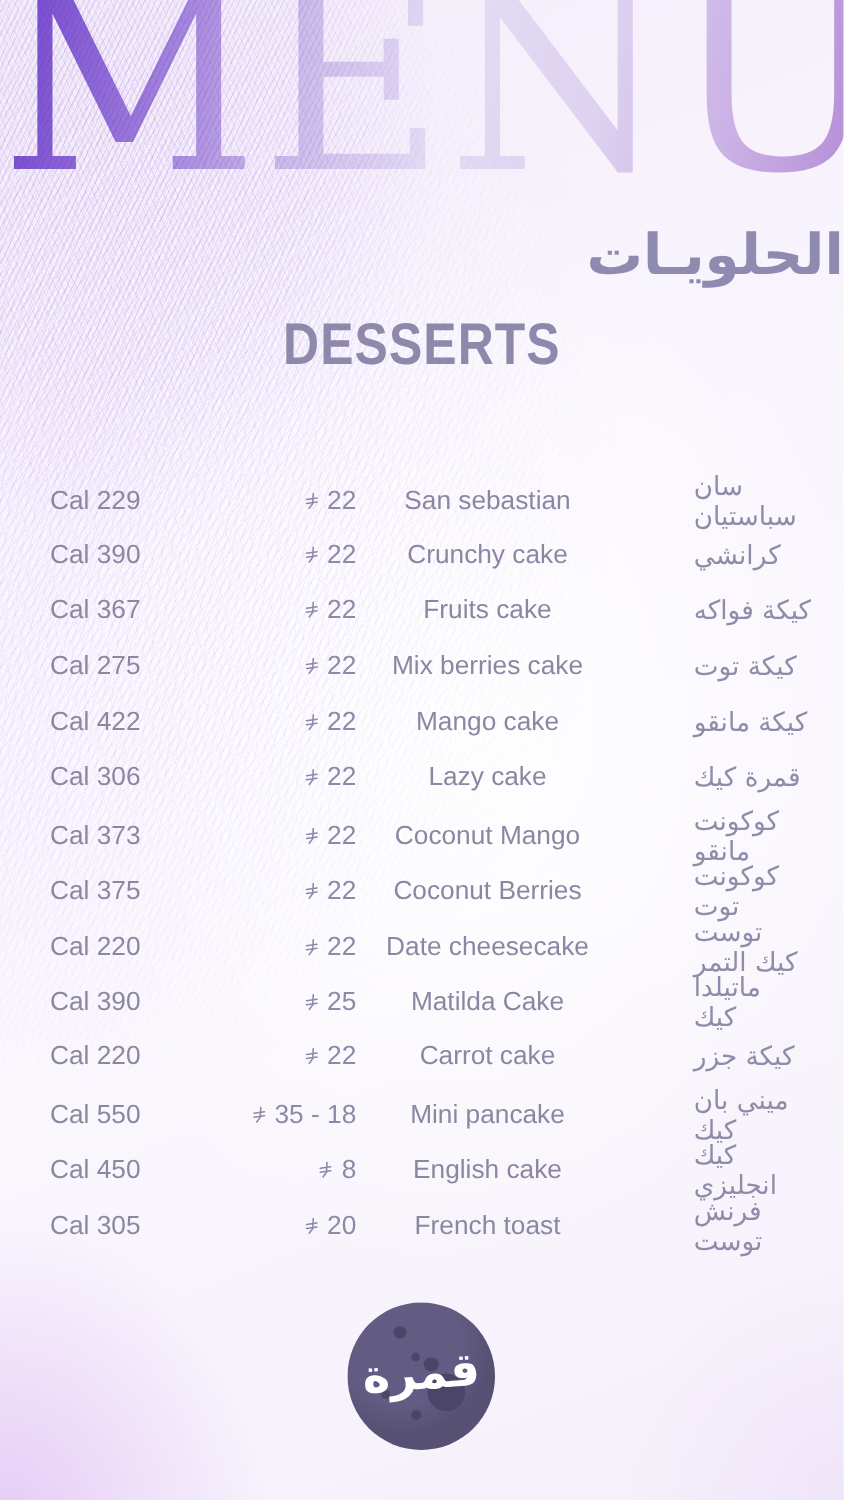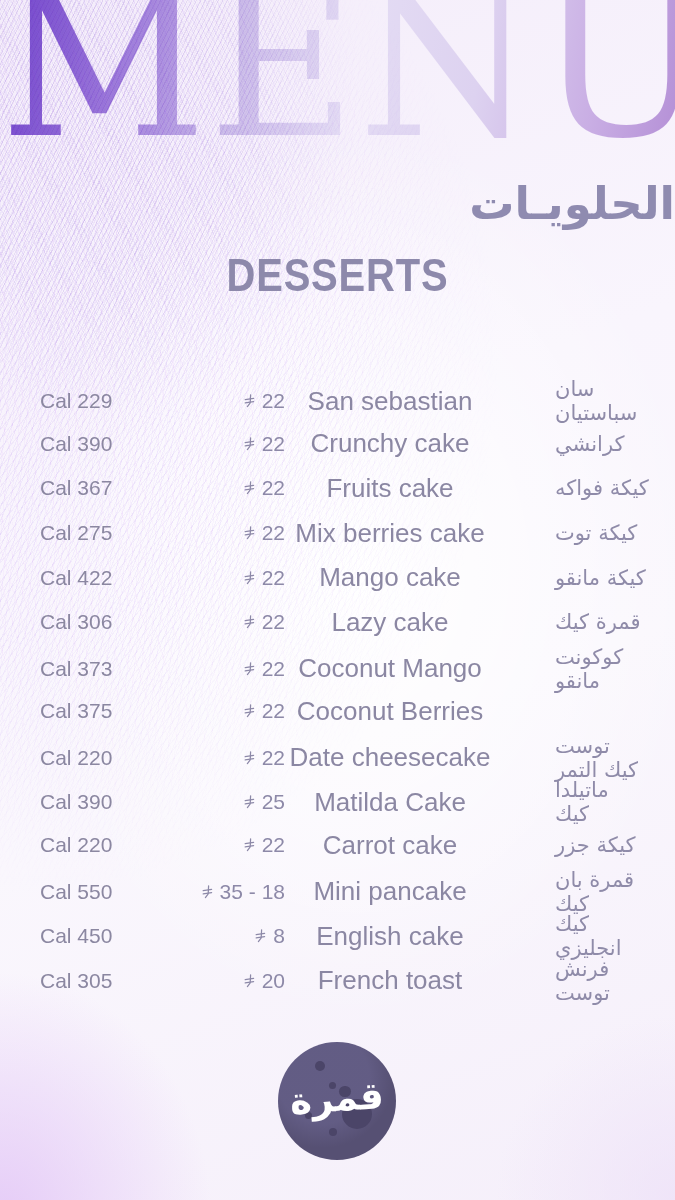--- a/index.html
+++ b/index.html
@@ -49,21 +49,21 @@
     transform:scaleX(.85);transform-origin:50% 50%;
   }
   .menu-list{position:absolute;top:377px;left:0;width:675px;}
   .row{
     display:grid;grid-template-columns:105px 140px 210px 1fr;
     height:44.6px;align-items:center;padding:0 26px 0 40px;
   }
   .cell-cal{font-size:21px;color:#8b87a1;text-align:left;}
   .cell-price{display:flex;justify-content:flex-end;align-items:center;gap:7px;font-size:21px;color:#8d89a8;}
   .riyal{flex:0 0 auto;display:block;}
-  .cell-en{font-size:26px;color:#8b87a3;text-align:center;}
+  .cell-en{font-size:21px;color:#8b87a3;text-align:center;}
   .cell-ar{
     font-size:21px;color:#8f8ba9;text-align:left;direction:rtl;
     font-family:"DejaVu Sans",sans-serif;padding-left:60px;
   }
   .logo{
     position:absolute;left:278px;top:1042px;width:118px;height:118px;border-radius:50%;
     background:
       radial-gradient(circle at 38% 30%, rgba(99,93,133,.95) 0%, rgba(99,93,133,.95) 42%, rgba(99,93,133,0) 64%),
       #565073;
     overflow:hidden;
@@ -197,20 +197,21 @@
       <span class="cell-cal">Cal 375</span>
       <span class="cell-price">
         <svg class="riyal" width="12" height="14" viewBox="0 0 12 14" fill="none">
           <path d="M7.6 0.8 L7.2 8.8 L4.4 12.6" stroke="#8d89a8" stroke-width="1.25" stroke-linecap="round" stroke-linejoin="round"></path>
           <path d="M2.2 5.6 L10.6 4.4" stroke="#8d89a8" stroke-width="1.25" stroke-linecap="round"></path>
           <path d="M2.2 8.8 L10.6 7.6" stroke="#8d89a8" stroke-width="1.25" stroke-linecap="round"></path>
         </svg>
         <span>22</span>
       </span>
       <span class="cell-en">Coconut Berries</span>
+      <span class="cell-ar">كوكونت توت</span>
     </div>
 
     <div class="row">
       <span class="cell-cal">Cal 220</span>
       <span class="cell-price">
         <svg class="riyal" width="12" height="14" viewBox="0 0 12 14" fill="none">
           <path d="M7.6 0.8 L7.2 8.8 L4.4 12.6" stroke="#8d89a8" stroke-width="1.25" stroke-linecap="round" stroke-linejoin="round"></path>
           <path d="M2.2 5.6 L10.6 4.4" stroke="#8d89a8" stroke-width="1.25" stroke-linecap="round"></path>
           <path d="M2.2 8.8 L10.6 7.6" stroke="#8d89a8" stroke-width="1.25" stroke-linecap="round"></path>
         </svg>
@@ -252,21 +253,21 @@
       <span class="cell-cal">Cal 550</span>
       <span class="cell-price">
         <svg class="riyal" width="12" height="14" viewBox="0 0 12 14" fill="none">
           <path d="M7.6 0.8 L7.2 8.8 L4.4 12.6" stroke="#8d89a8" stroke-width="1.25" stroke-linecap="round" stroke-linejoin="round"></path>
           <path d="M2.2 5.6 L10.6 4.4" stroke="#8d89a8" stroke-width="1.25" stroke-linecap="round"></path>
           <path d="M2.2 8.8 L10.6 7.6" stroke="#8d89a8" stroke-width="1.25" stroke-linecap="round"></path>
         </svg>
         <span>35 - 18</span>
       </span>
       <span class="cell-en">Mini pancake</span>
-      <span class="cell-ar">قمرة بان كيك</span>
+      <span class="cell-ar">ميني بان كيك</span>
     </div>
 
     <div class="row">
       <span class="cell-cal">Cal 450</span>
       <span class="cell-price">
         <svg class="riyal" width="12" height="14" viewBox="0 0 12 14" fill="none">
           <path d="M7.6 0.8 L7.2 8.8 L4.4 12.6" stroke="#8d89a8" stroke-width="1.25" stroke-linecap="round" stroke-linejoin="round"></path>
           <path d="M2.2 5.6 L10.6 4.4" stroke="#8d89a8" stroke-width="1.25" stroke-linecap="round"></path>
           <path d="M2.2 8.8 L10.6 7.6" stroke="#8d89a8" stroke-width="1.25" stroke-linecap="round"></path>
         </svg>

